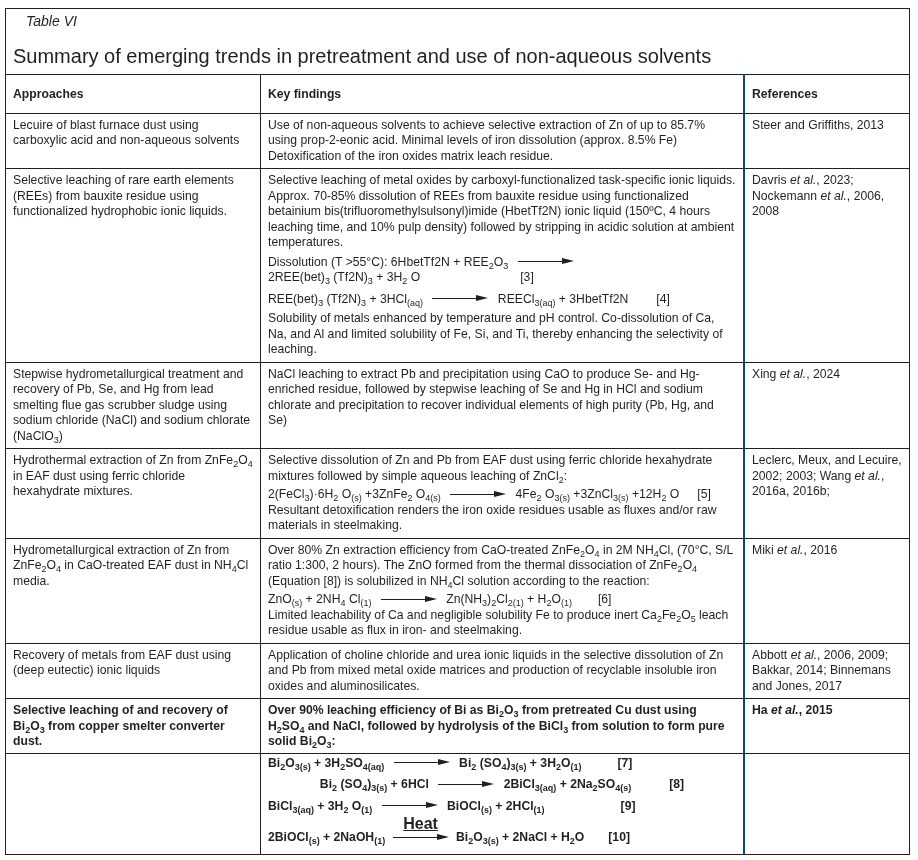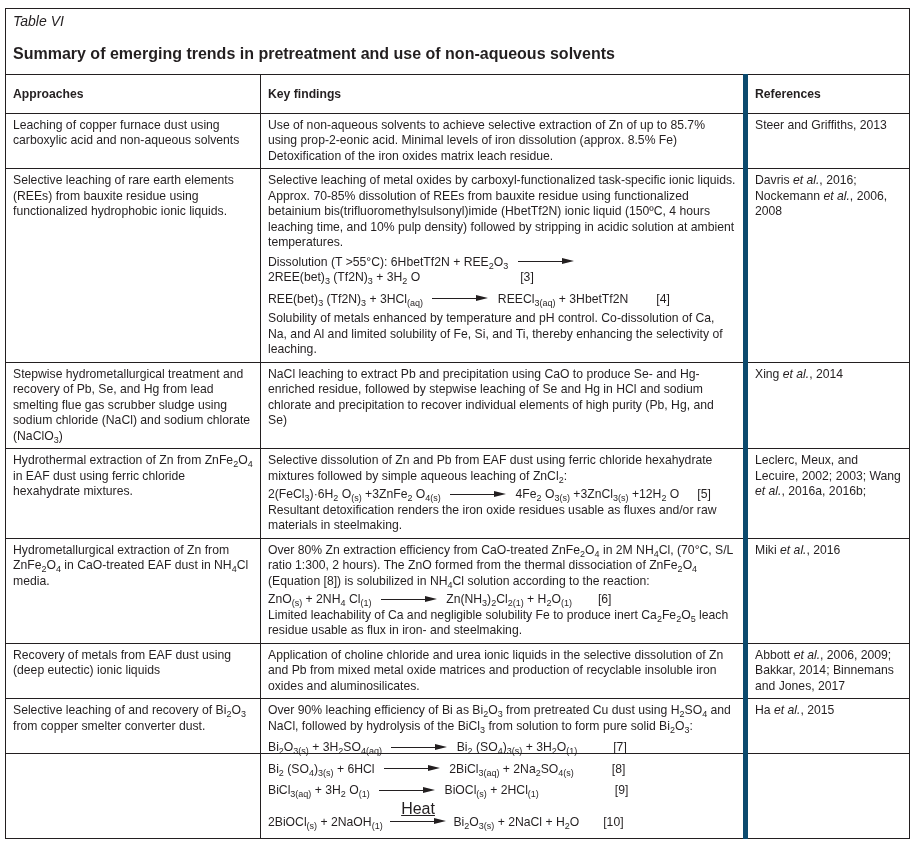--- a/index.html
+++ b/index.html
@@ -1,30 +1,30 @@
 <!DOCTYPE html>
 <html><head>
 <meta charset="utf-8">
 <style>
   html, body { margin: 0; padding: 0; background: #ffffff; }
   body { width: 918px; height: 860px; position: relative; overflow: hidden;
          font-family: "Liberation Sans", sans-serif; color: #231f20; }
   .table-box { position: absolute; left: 5px; top: 8px; width: 905px; height: 746px;
                border: 1px solid #231f20; box-sizing: border-box; }
-  .caption { position: absolute; left: 13px; top: 13px; font-size: 14px; font-style: italic; }
-  .title { position: absolute; left: 13px; top: 45px; font-size: 16px; font-weight: bold; }
+  .caption { position: absolute; left: 26px; top: 13px; font-size: 14px; font-style: italic; }
+  .title { position: absolute; left: 13px; top: 45px; font-size: 20px; font-weight: normal; }
   table { position: absolute; left: 5px; top: 74px; width: 905px; border-collapse: collapse;
           font-size: 12.2px; line-height: 15.5px; }
   td, th { border-top: 1px solid #231f20; vertical-align: top; text-align: left;
            padding: 4px 7px 4px 7px; }
   th { font-weight: bold; font-size: 12.2px; padding-top: 12px; padding-bottom: 10px; }
   td.c1, th.c1 { width: 240px; border-left: 1px solid #231f20; }
   td.c2, th.c2 { width: 468px; border-left: 1px solid #231f20; }
-  td.c3, th.c3 { border-left: 5px solid #0c4a6e; border-right: 1px solid #231f20; }
-  tr:last-child td { border-bottom: 1px solid #231f20; }
+  td.c3, th.c3 { border-left: 2px solid #0c4a6e; border-right: 1px solid #231f20; }
+  tr:last-child td { border-bottom: 1px solid #231f20; font-weight: bold; }
   sub { font-size: 9px; line-height: 0; vertical-align: -3px; }
   .eq { display: block; margin-top: 3px; white-space: nowrap; }
   .eqnum { display: inline-block; margin-left: 18px; }
   .arrow { display: inline-block; position: relative; width: 56px; height: 10px; margin: 0 6px; vertical-align: middle; }
   .arrow::before { content: ""; position: absolute; left: 0; right: 6px; top: 4px; border-top: 1px solid #231f20; }
   .arrow::after { content: ""; position: absolute; right: 0; top: 1px; border-left: 12px solid #231f20;
                   border-top: 3.5px solid transparent; border-bottom: 3.5px solid transparent; }
   .heat { display: inline-block; position: relative; width: 56px; margin: 0 4px; text-align: center; vertical-align: bottom; }
   .heat .lbl { display: block; font-size: 16px; line-height: 12px; text-decoration: underline; }
   i { font-style: italic; }
@@ -38,21 +38,21 @@
 
 <table>
   <tbody>
       <tr>
     <th class="c1">Approaches</th>
     <th class="c2">Key findings</th>
     <th class="c3">References</th>
   </tr>
 
   <tr>
-    <td class="c1">Leaching of copper furnace dust using carboxylic acid and non-aqueous solvents</td>
+    <td class="c1">Lecuire of blast furnace dust using carboxylic acid and non-aqueous solvents</td>
     <td class="c2">Use of non-aqueous solvents to achieve selective extraction of Zn of up to 85.7% using prop-2-eonic acid. Minimal levels of iron dissolution (approx. 8.5% Fe) Detoxification of the iron oxides matrix leach residue.</td>
     <td class="c3">Steer and Griffiths, 2013</td>
   </tr>
 
   <tr>
     <td class="c1">Selective leaching of rare earth elements (REEs) from bauxite residue using functionalized hydrophobic ionic liquids.</td>
     <td class="c2">
       <span>Selective leaching of metal oxides by carboxyl-functionalized task-specific ionic liquids. Approx. 70-85% dissolution of REEs from bauxite residue using functionalized betainium bis(trifluoromethylsulsonyl)imide (HbetTf2N) ionic liquid (150ºC, 4 hours leaching time, and 10% pulp density) followed by stripping in acidic solution at ambient temperatures.</span>
       <span class="eq" style="margin-top:4px;">
         <span>Dissolution (T &gt;55°C): 6HbetTf2N + REE</span><sub>2</sub>O<sub>3</sub>
@@ -60,29 +60,29 @@
         2REE(bet)<sub>3</sub> (Tf2N)<sub>3</sub> + 3H<sub>2</sub> O<span class="eqnum" style="margin-left:100px;">[3]</span>
       </span>
       <span class="eq" style="margin-top:6px;">
         REE(bet)<sub>3</sub> (Tf2N)<sub>3</sub> + 3HCl<sub>(aq)</sub>
         <span class="arrow"></span>
         REECl<sub>3(aq)</sub> + 3HbetTf2N<span class="eqnum" style="margin-left:28px;">[4]</span>
       </span>
       <span style="display:block;margin-top:4px;">Solubility of metals enhanced by temperature and pH control. Co-dissolution of Ca, Na, and Al and limited solubility of Fe, Si, and Ti, thereby enhancing the selectivity of leaching.</span>
     </td>
     <td class="c3">
-      <span>Davris </span><i>et al.</i><span>, 2016;</span><br>
+      <span>Davris </span><i>et al.</i><span>, 2023;</span><br>
       <span>Nockemann </span><i>et al.</i><span>, 2006, 2008</span>
     </td>
   </tr>
 
   <tr>
     <td class="c1"><span>Stepwise hydrometallurgical treatment and recovery of Pb, Se, and Hg from lead smelting flue gas scrubber sludge using sodium chloride (NaCl) and sodium chlorate (NaClO</span><sub>3</sub>)</td>
     <td class="c2">NaCl leaching to extract Pb and precipitation using CaO to produce Se- and Hg-enriched residue, followed by stepwise leaching of Se and Hg in HCl and sodium chlorate and precipitation to recover individual elements of high purity (Pb, Hg, and Se)</td>
-    <td class="c3"><span>Xing </span><i>et al.</i><span>, 2014</span></td>
+    <td class="c3"><span>Xing </span><i>et al.</i><span>, 2024</span></td>
   </tr>
 
   <tr>
     <td class="c1"><span>Hydrothermal extraction of Zn from ZnFe</span><sub>2</sub>O<sub>4</sub><span> in EAF dust using ferric chloride hexahydrate mixtures.</span></td>
     <td class="c2">
       <span>Selective dissolution of Zn and Pb from EAF dust using ferric chloride hexahydrate mixtures followed by simple aqueous leaching of ZnCl</span><sub>2</sub>:
       <span class="eq">
         2(FeCl<sub>3</sub>)·6H<sub>2</sub> O<sub>(s)</sub> +3ZnFe<sub>2</sub> O<sub>4(s)</sub>
         <span class="arrow"></span>
         4Fe<sub>2</sub> O<sub>3(s)</sub> +3ZnCl<sub>3(s)</sub> +12H<sub>2</sub> O<span class="eqnum">[5]</span>
@@ -114,21 +114,21 @@
 
   <tr>
     <td class="c1"><span>Selective leaching of and recovery of Bi</span><sub>2</sub>O<sub>3</sub><span> from copper smelter converter dust.</span></td>
     <td class="c2" style="padding-bottom:8px;">
       Over 90% leaching efficiency of Bi as Bi<sub>2</sub>O<sub>3</sub> from pretreated Cu dust using H<sub>2</sub>SO<sub>4</sub> and NaCl, followed by hydrolysis of the BiCl<sub>3</sub> from solution to form pure solid Bi<sub>2</sub>O<sub>3</sub>:
       <span class="eq" style="margin-top:6px;">
         Bi<sub>2</sub>O<sub>3(s)</sub> + 3H<sub>2</sub>SO<sub>4(aq)</sub>
         <span class="arrow"></span>
         Bi<sub>2</sub> (SO<sub>4</sub>)<sub>3(s)</sub> + 3H<sub>2</sub>O<sub>(1)</sub><span class="eqnum" style="margin-left:36px;">[7]</span>
       </span>
-      <span class="eq" style="margin-top:6px;">
+      <span class="eq" style="margin-top:6px;text-align:center;">
         Bi<sub>2</sub> (SO<sub>4</sub>)<sub>3(s)</sub> + 6HCl
         <span class="arrow"></span>
         2BiCl<sub>3(aq)</sub> + 2Na<sub>2</sub>SO<sub>4(s)</sub><span class="eqnum" style="margin-left:38px;">[8]</span>
       </span>
       <span class="eq" style="margin-top:6px;">
         BiCl<sub>3(aq)</sub> + 3H<sub>2</sub> O<sub>(1)</sub>
         <span class="arrow"></span>
         BiOCl<sub>(s)</sub> + 2HCl<sub>(1)</sub><span class="eqnum" style="margin-left:76px;">[9]</span>
       </span>
       <span class="eq" style="margin-top:4px;">

